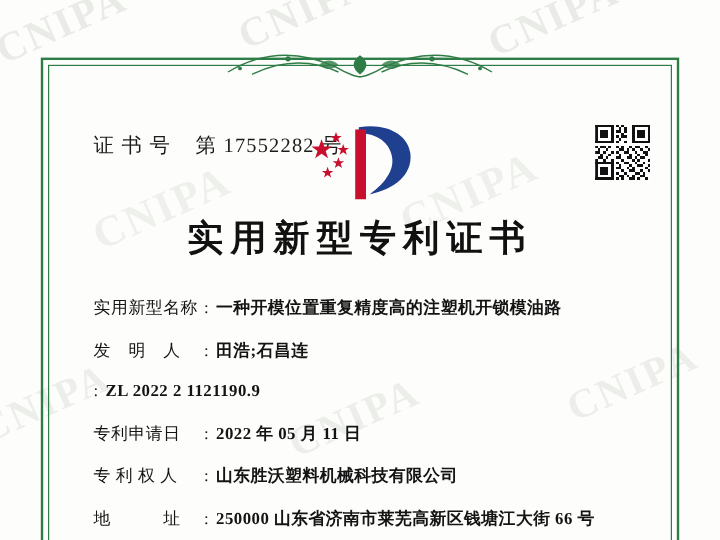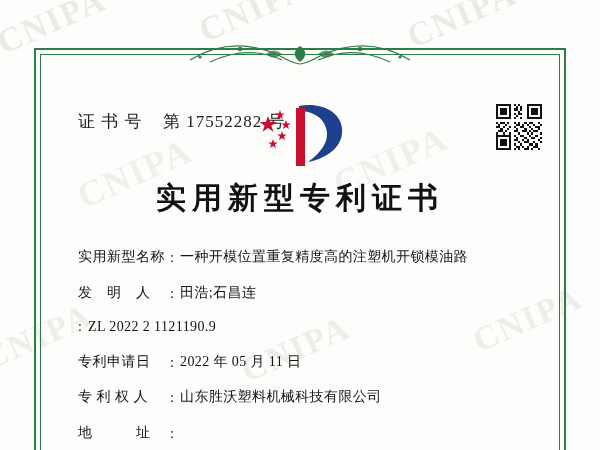--- a/index.html
+++ b/index.html
@@ -143,20 +143,21 @@
   }
   .field-colon {
     flex: 0 0 auto;
     width: 10px;
     text-align: left;
   }
   .field-value {
     flex: 1 1 auto;
     letter-spacing: 0.4px;
     white-space: nowrap;
+    font-weight: bold;
   }
 </style>
 </head>
 <body>
 
 <div class="page">
 
   <div class="watermark wm1">CNIPA</div>
   <div class="watermark wm2">CNIPA</div>
   <div class="watermark wm3">CNIPA</div>
@@ -339,17 +340,18 @@
 
       <div class="field-row">
         <span class="field-label">专 利 权 人</span>
         <span class="field-colon">:</span>
         <span class="field-value">山东胜沃塑料机械科技有限公司</span>
       </div>
 
       <div class="field-row">
         <span class="field-label">地　　　址</span>
         <span class="field-colon">:</span>
+        <span class="field-value">250000  山东省济南市莱芜高新区钱塘江大街 66 号</span>
       </div>
 
     </div>
   </div>
 </div>
 
 </body></html>

